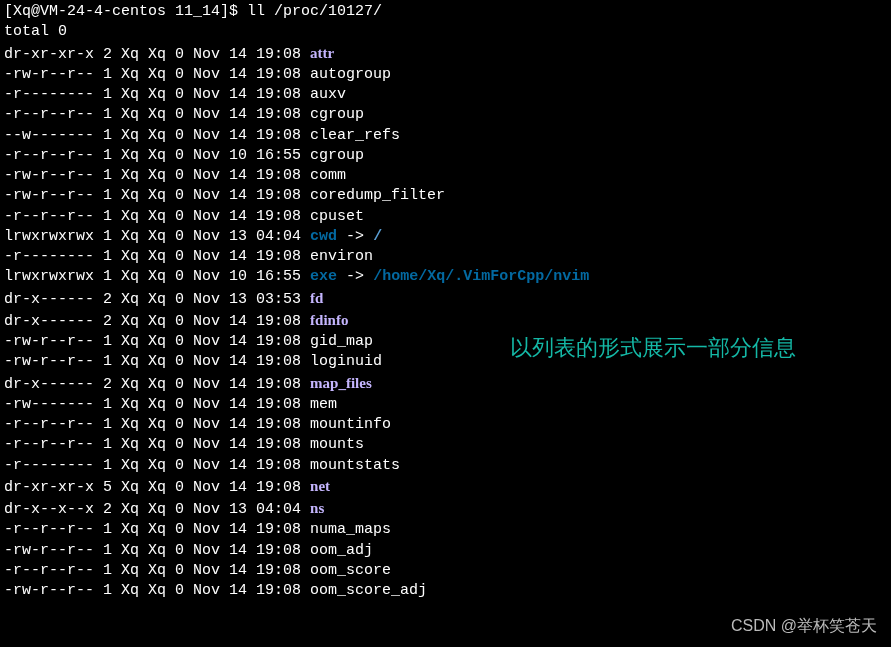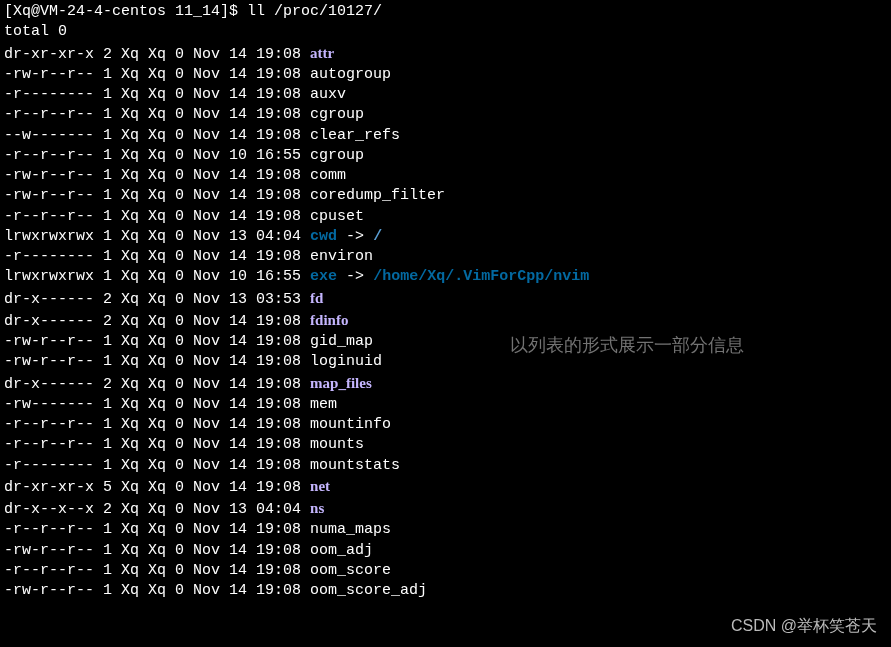--- a/index.html
+++ b/index.html
@@ -25,23 +25,23 @@
     }
     .prompt-bracket { color: #fff; }
     .prompt-user { color: #fff; }
     .dir { color: #c4b5fd; font-weight: bold; font-family: Liberation Serif, serif; }
     .link { color: #0369a1; font-weight: bold; }
     .target-root { color: #5b9fd4; font-weight: bold; }
     .target-exe { color: #0369a1; font-weight: bold; }
     .plain { color: #fff; }
     .annotation {
       position: absolute;
-      color: #737373;
+      color: #14b8a6;
       font-family: 'Microsoft YaHei', sans-serif;
-      font-size: 18px;
+      font-size: 22px;
       top: 333px;
       left: 510px;
     }
     .watermark {
       position: absolute;
       bottom: 10px;
       right: 14px;
       color: #bbb;
       font-family: 'Microsoft YaHei', sans-serif;
       font-size: 16px;

